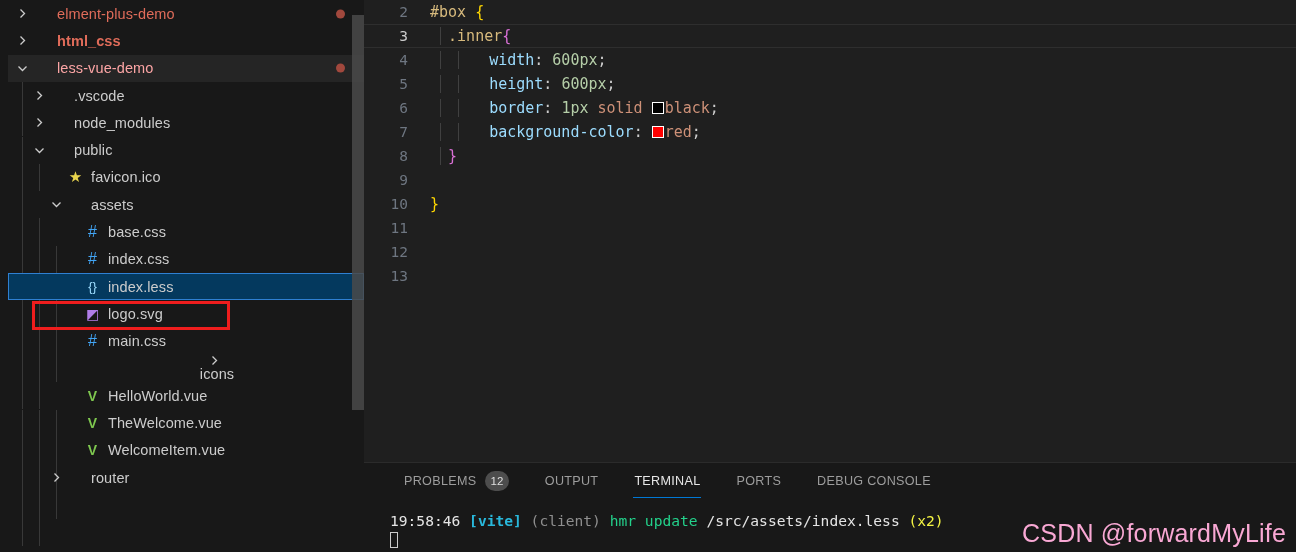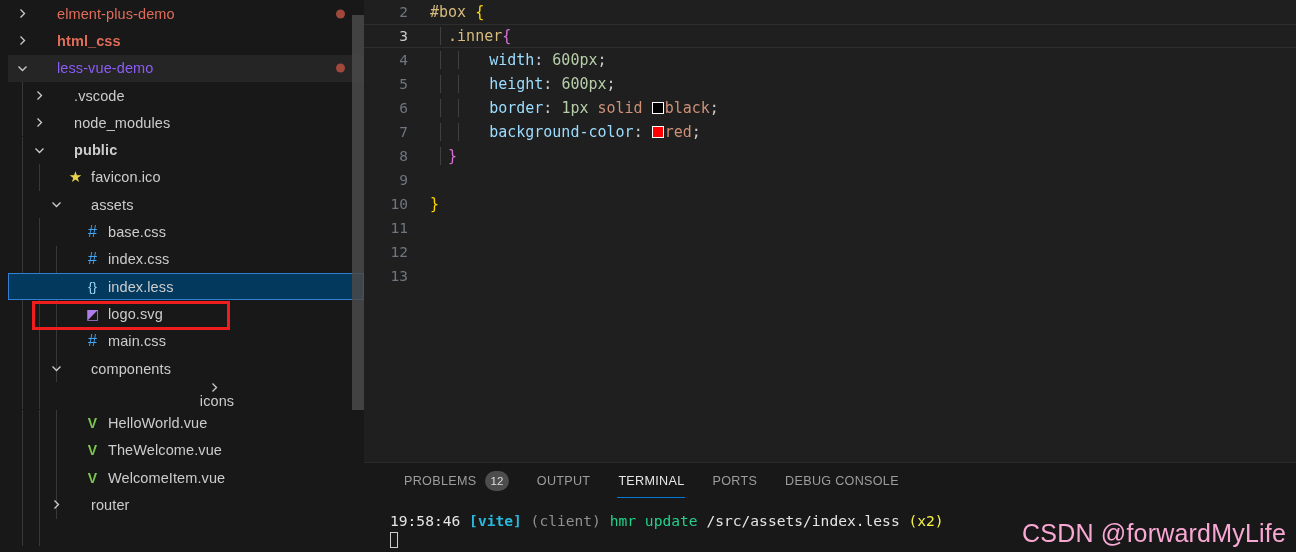--- a/index.html
+++ b/index.html
@@ -54,21 +54,21 @@
   }
   .row .lbl { padding-left: 5px; letter-spacing: .1px; }
   .row .dot {
     position: absolute; right: 19px; top: 50%;
     transform: translateY(-50%);
     width: 9px; height: 9px; border-radius: 50%;
     background: #a1483d;
   }
 
   .row.root > .lbl { color: #e06c5a; }
-  .row.root.open > .lbl { color: #8b5cf6; }
+  .row.root.open > .lbl { color: #fca5a5; }
   .row.folder-red > .lbl { color: #e06c5a; }
 
   .row.active-folder { background: #252525; }
   .row.selected {
     background: #04395e;
     outline: 1px solid #2f80d2;
     outline-offset: -1px;
   }
 
   
@@ -158,21 +158,21 @@
     width: 932px; height: 90px;
     background: #181818;
     border-top: 1px solid #2b2b2b;
   }
   .panel-tabs {
     position: relative;
     height: 36px;
     display: flex;
     align-items: center;
     padding-left: 26px;
-    gap: 0px;
+    gap: 8px;
   }
   .ptab {
     position: relative;
     height: 36px;
     display: flex; align-items: center;
     padding: 0 14px;
     color: #9d9d9d;
     font-size: 12.6px;
     letter-spacing: .3px;
     cursor: pointer;
@@ -278,21 +278,21 @@
         <div class="row" style="padding-left: 23px;">
           <span class="twisty">
             <svg width="11" height="11" viewBox="0 0 11 11">
               <path d="M3.5 1.5 L7.5 5.5 L3.5 9.5" fill="none" stroke="#cccccc" stroke-width="1.3"></path>
             </svg>
           </span>
           <span class="ficon"></span>
           <span class="lbl">node_modules</span>
         </div>
         <div class="guide" style="left: 14px; top: 109.2px; height: 27.3px;"></div>
-        <div class="row" style="padding-left: 23px; font-weight: bold;">
+        <div class="row" style="padding-left: 23px;">
           <span class="twisty">
             <svg width="11" height="11" viewBox="0 0 11 11">
               <path d="M1.5 3.5 L5.5 7.5 L9.5 3.5" fill="none" stroke="#cccccc" stroke-width="1.3"></path>
             </svg>
           </span>
           <span class="ficon"></span>
           <span class="lbl">public</span>
         </div>
         <div class="guide" style="left: 14px; top: 136.5px; height: 27.3px;"></div>
         <div class="row" style="padding-left: 40px;">
@@ -359,29 +359,20 @@
         <div class="row" style="padding-left: 57px;">
           <span class="twisty"></span>
           <span class="ficon">
             <span style="color: rgb(66, 165, 245); font-size: 16px;">#</span>
           </span>
           <span class="lbl">main.css</span>
         </div>
         <div class="guide" style="left: 14px; top: 354.9px; height: 27.3px;"></div>
         <div class="guide" style="left: 31px; top: 354.9px; height: 27.3px;"></div>
         <div class="guide" style="left: 48px; top: 354.9px; height: 27.3px;"></div>
-        <div class="row" style="padding-left: 40px;">
-          <span class="twisty">
-            <svg width="11" height="11" viewBox="0 0 11 11">
-              <path d="M1.5 3.5 L5.5 7.5 L9.5 3.5" fill="none" stroke="#cccccc" stroke-width="1.3"></path>
-            </svg>
-          </span>
-          <span class="ficon"></span>
-          <span class="lbl">components</span>
-        </div>
         <div class="guide" style="left: 14px; top: 382.2px; height: 27.3px;"></div>
         <div class="guide" style="left: 31px; top: 382.2px; height: 27.3px;"></div>
         <div class="row" style="padding-left: 57px; flex-direction: column;">
           <span class="twisty">
             <svg width="11" height="11" viewBox="0 0 11 11">
               <path d="M3.5 1.5 L7.5 5.5 L3.5 9.5" fill="none" stroke="#cccccc" stroke-width="1.3"></path>
             </svg>
           </span>
           <span class="ficon"></span>
           <span class="lbl">icons</span>

